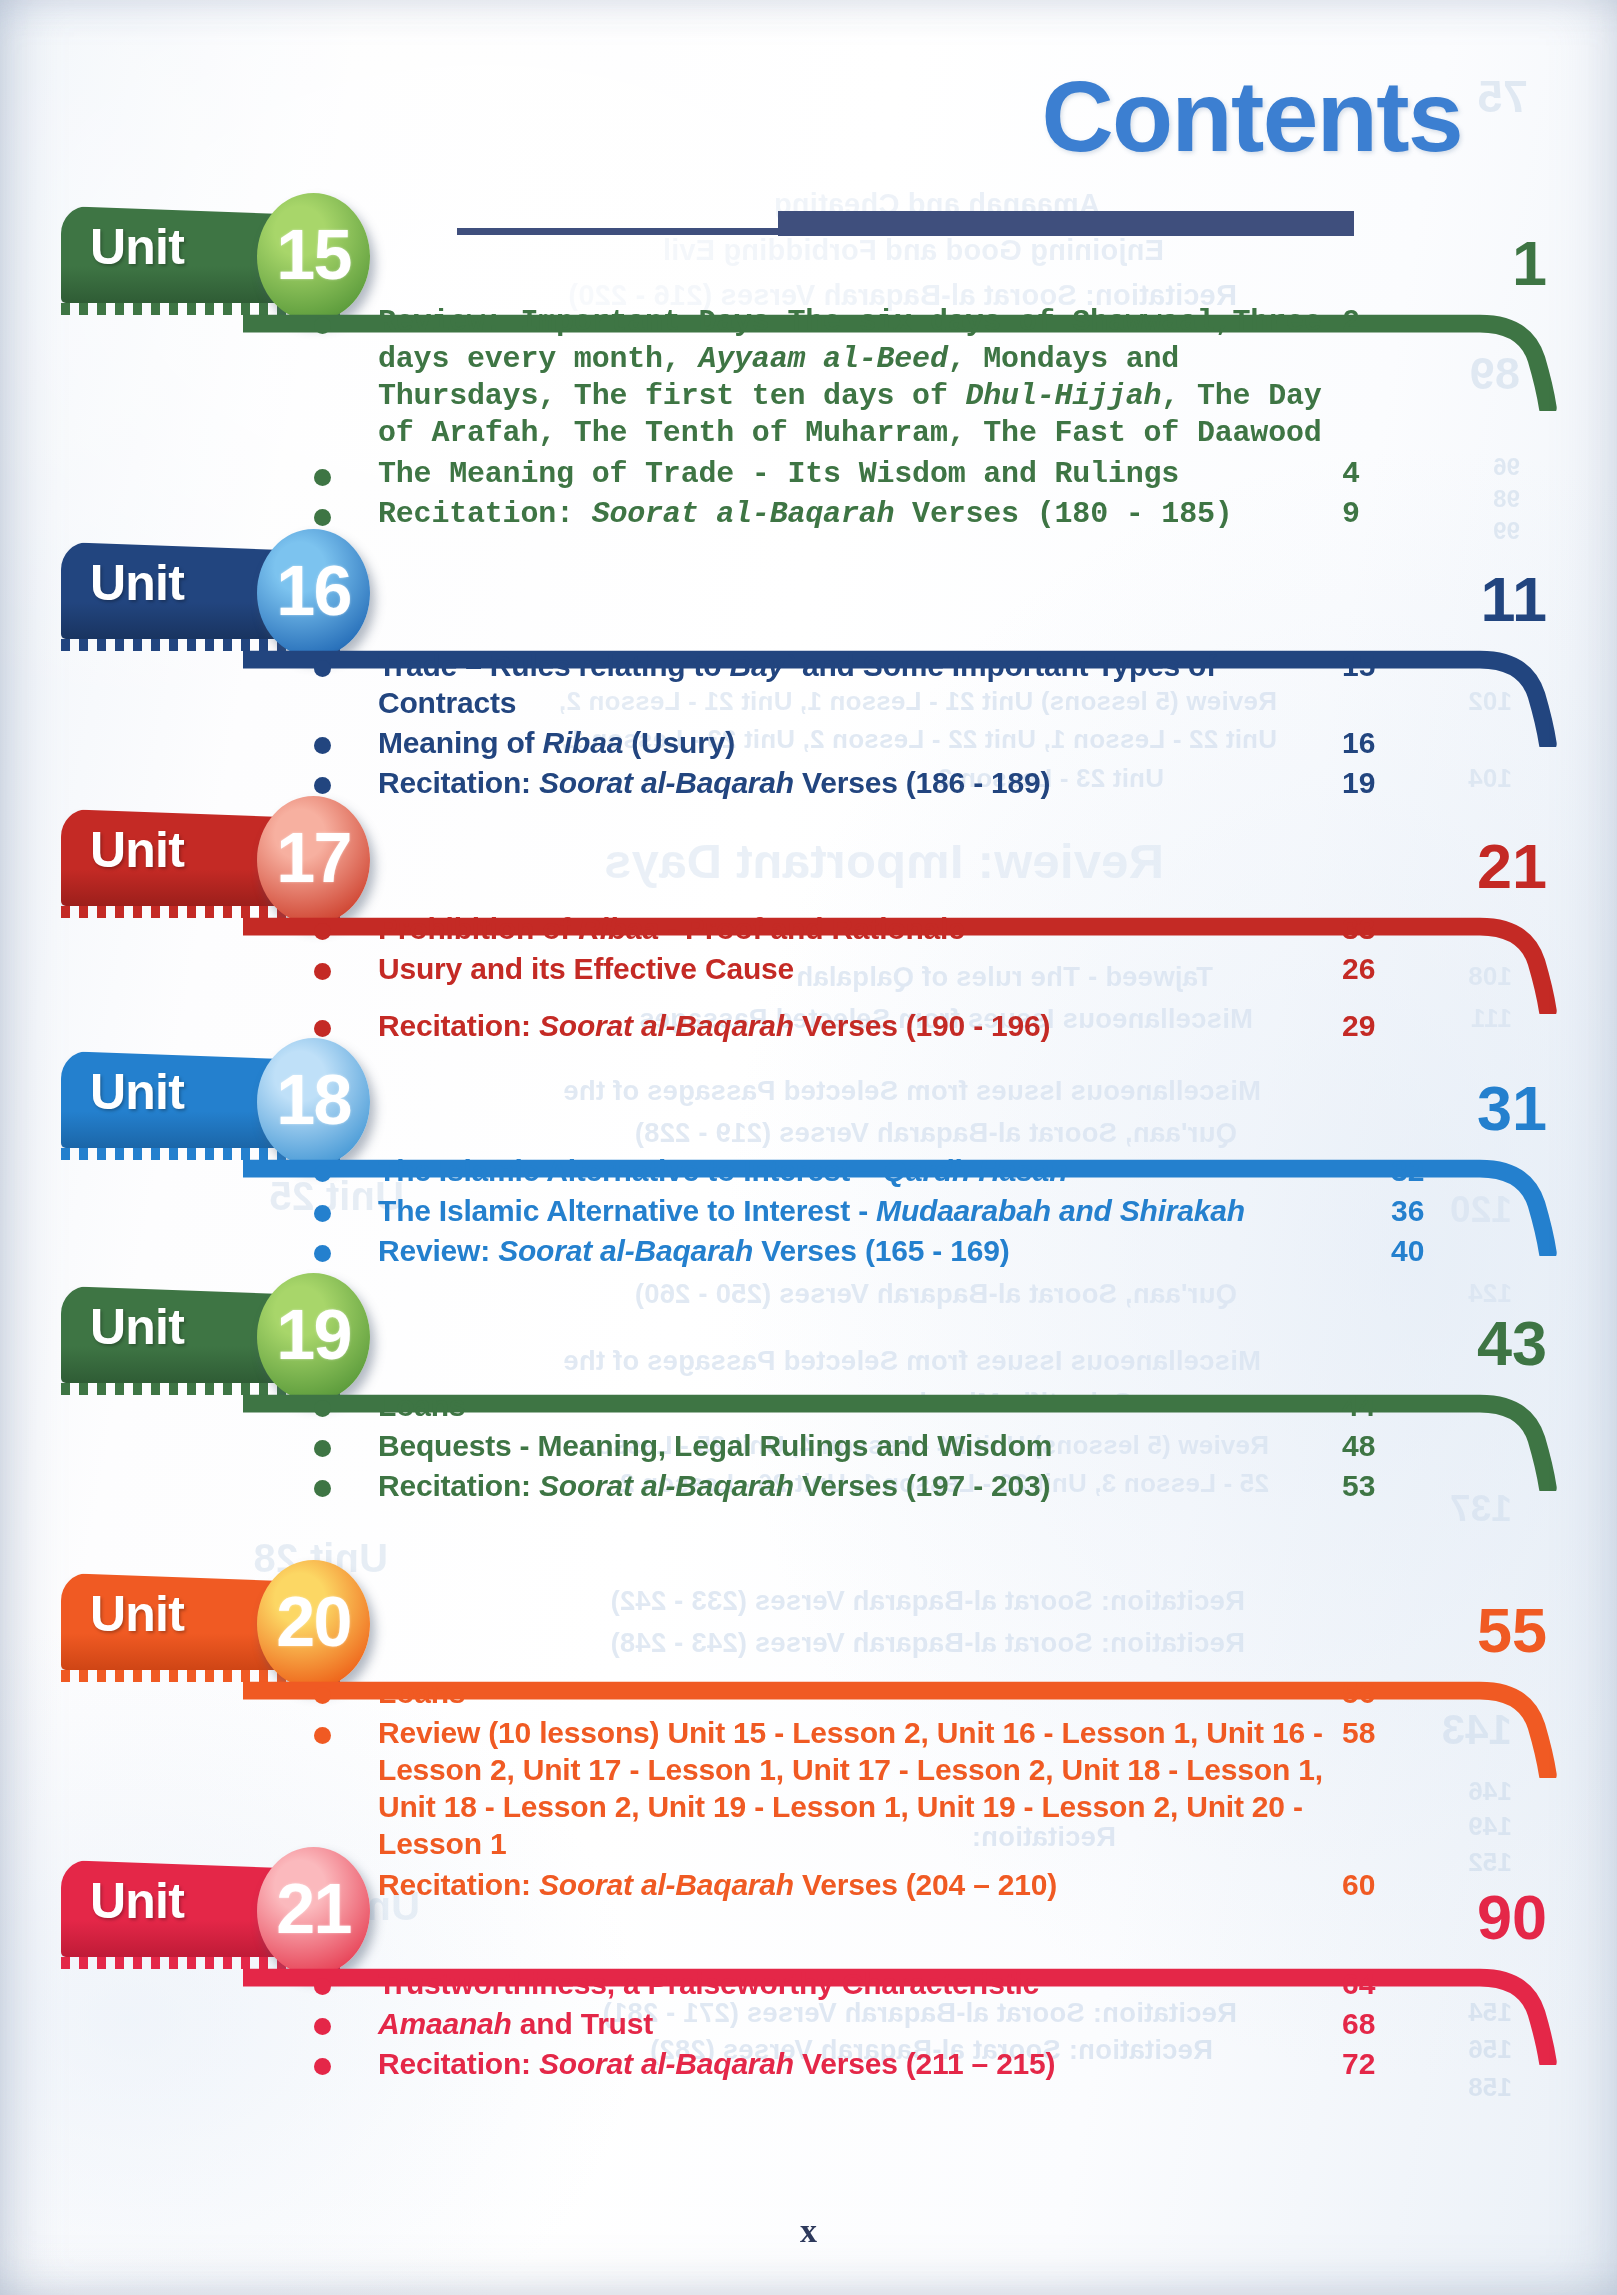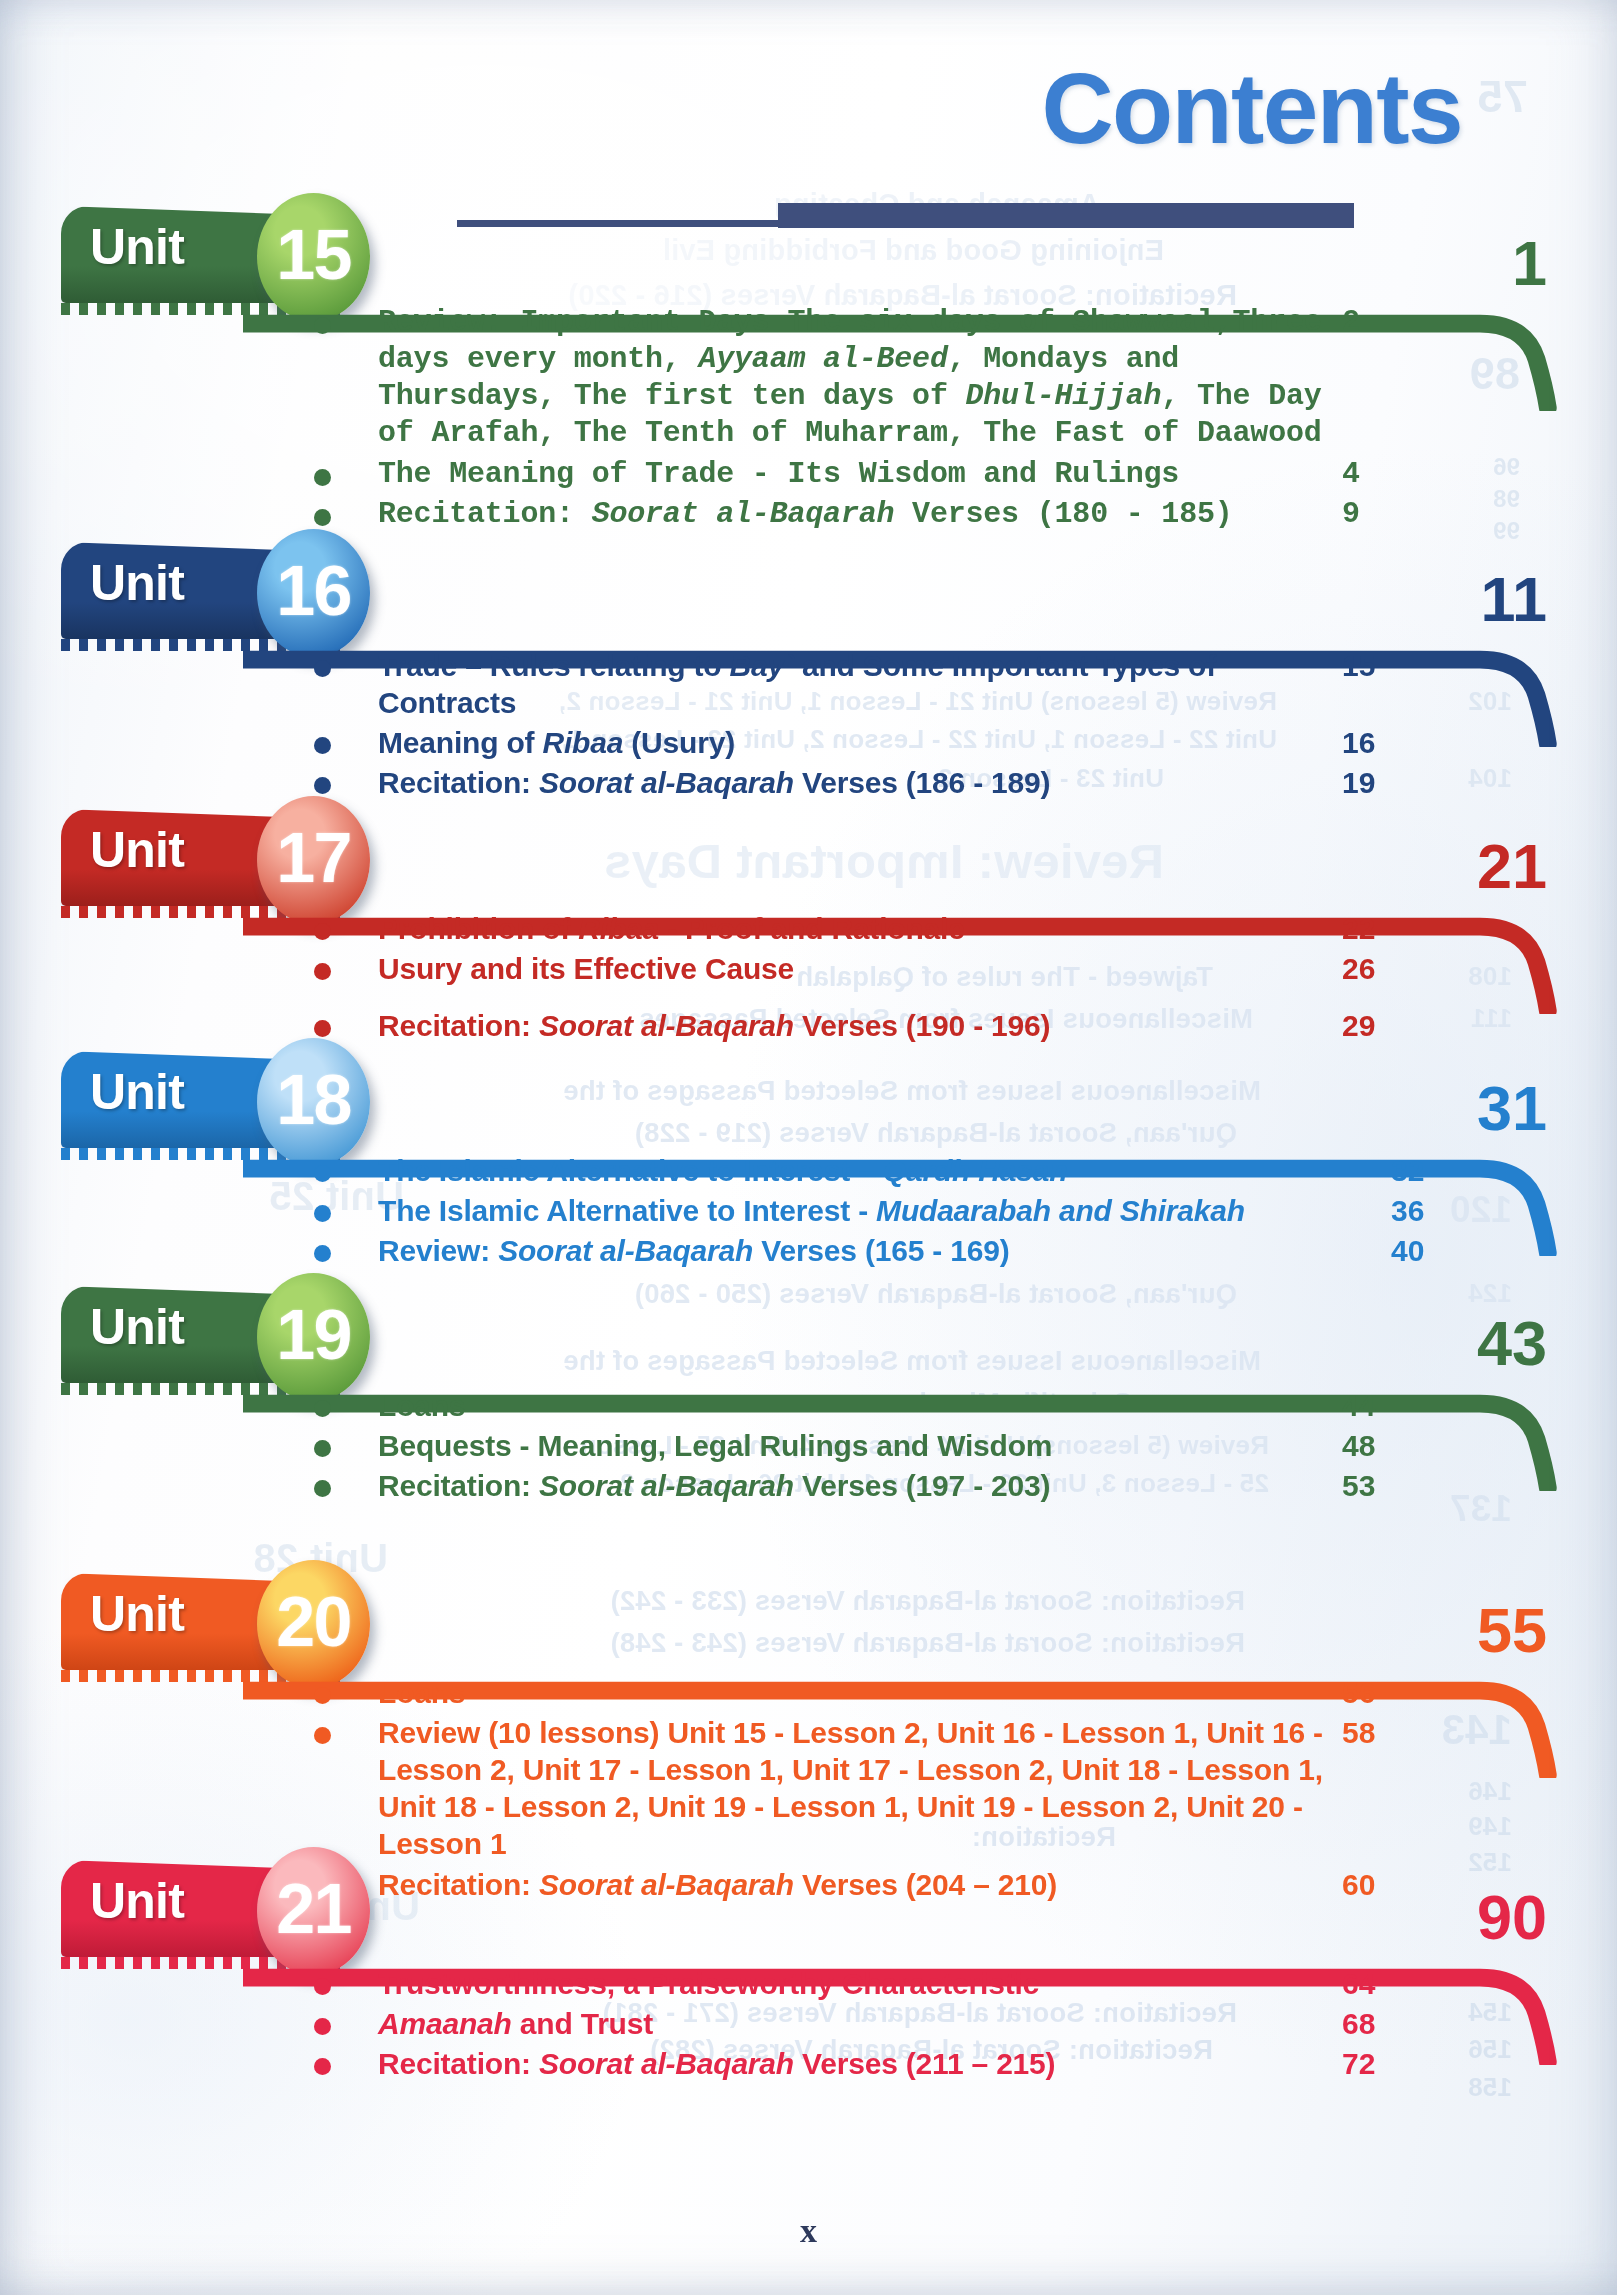--- a/index.html
+++ b/index.html
@@ -42,21 +42,21 @@
     transform:scaleX(-1);
   }
   .ghost{
     position:absolute;
     font-weight:bold;
     white-space:nowrap;
     letter-spacing:0.2px;
   }
 
   
-  #header{position:absolute;left:0;top:0;width:1582px;height:243px;text-decoration:underline;}
+  #header{position:absolute;left:0;top:8px;width:1582px;height:243px;text-decoration:underline;}
   .contents-title{
     position:absolute;
     right:120px;top:58px;
     font-size:100px;line-height:1;
     font-weight:bold;
     color:#3c7fd1;
     letter-spacing:-1.6px;
     text-shadow:1.6px 2.4px 4px rgba(120,145,175,.30);
   }
   .rule-thin{
@@ -308,21 +308,21 @@
       <div class="rule-wrap">
         <svg width="1326" height="97" viewBox="0 0 1640 120" xmlns="http://www.w3.org/2000/svg">
           <path d="M0 12 H1530 Q1586 12 1600 56 Q1610 90 1614 116" fill="none" stroke="#c42a25" stroke-width="22" stroke-linecap="round"></path>
         </svg>
       </div>
     </div>
     <div class="entries" style="top: 910px;">
       <div class="entry" style="height: 37px;">
         <div class="bullet" style="background: rgb(196, 42, 37);"></div>
         <div class="entry-text" style="color: rgb(196, 42, 37);">Prohibition of <em>Ribaa</em> - Proof and Rationale</div>
-        <div class="entry-page" style="color: rgb(196, 42, 37);">22</div>
+        <div class="entry-page" style="color: rgb(196, 42, 37);">33</div>
       </div>
       <div class="entry" style="height: 37px;">
         <div class="bullet" style="background: rgb(196, 42, 37);"></div>
         <div class="entry-text" style="color: rgb(196, 42, 37);">Usury and its Effective Cause</div>
         <div class="entry-page" style="color: rgb(196, 42, 37);">26</div>
       </div>
       <div class="entry" style="height: 37px; margin-top: 20px;">
         <div class="bullet" style="background: rgb(196, 42, 37);"></div>
         <div class="entry-text" style="color: rgb(196, 42, 37);">Recitation: <em>Soorat al-Baqarah</em> Verses (190 - 196)</div>
         <div class="entry-page" style="color: rgb(196, 42, 37);">29</div>

